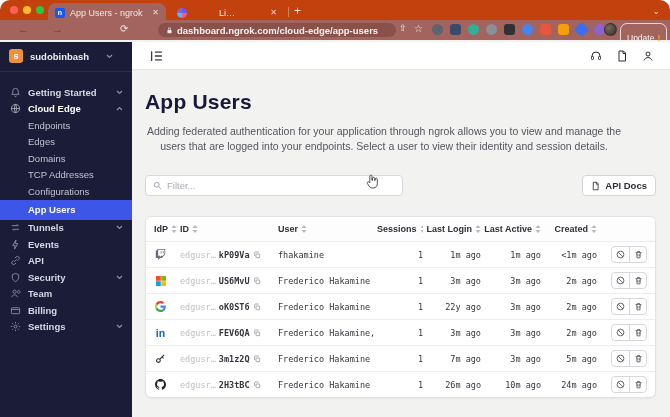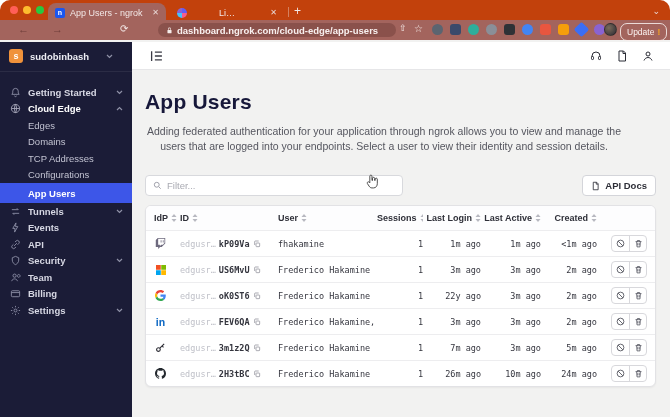--- a/index.html
+++ b/index.html
@@ -24,21 +24,21 @@
 
   .toolbar { position:relative; height:20px; background:#a3645d; }
   .tb-ic { position:absolute; top:3px; font-size:11px; color:#6e3c38; }
   .tb-ic.light { color:#f3e7e5; }
   .url-pill { position:absolute; left:158px; top:3px; width:238px; height:14px; background:#8a514b; border-radius:7px; display:flex; align-items:center; gap:4px; padding:0 8px; }
   .url-pill .lock { width:7px; height:7px; flex:0 0 auto; }
   .url-text { color:#f9f1f0; font-size:9.5px; font-weight:bold; white-space:nowrap; overflow:hidden; }
   .ext-row { position:absolute; left:432px; top:4px; display:flex; gap:7px; align-items:center; }
   .ext { width:11px; height:11px; border-radius:50%; }
   .avatar-b { position:absolute; left:604px; top:3px; width:13px; height:13px; border-radius:50%; background:radial-gradient(circle at 35% 35%, #7a6a5a, #2c2a33); border:1px solid rgba(0,0,0,.3); }
-  .update-pill { position:absolute; left:620px; top:3px; height:14px; border:1px solid rgba(248,238,236,.85); border-radius:7px; display:flex; align-items:center; gap:3px; padding:8px 6px; color:#fcf4f3; font-size:8.5px; }
+  .update-pill { position:absolute; left:620px; top:3px; height:14px; border:1px solid rgba(248,238,236,.85); border-radius:7px; display:flex; align-items:center; gap:3px; padding:14px 6px; color:#fcf4f3; font-size:8.5px; }
   .update-pill .excl { color:#f5a623; font-weight:bold; }
 
   
   .sidebar { position:absolute; left:0; top:42px; width:132px; bottom:0; background:#1b1c37; color:#c9cada; }
   .account { display:flex; align-items:center; gap:7px; padding:7px 10px 8px 9px; border-bottom:1px solid rgba(255,255,255,.07); }
   .acct-logo { width:14px; height:14px; background:#f0923b; border-radius:3px; color:#fff; font-weight:bold; font-size:9px; display:flex; align-items:center; justify-content:center; }
   .acct-name { font-size:9.5px; font-weight:bold; color:#ecedf4; flex:1; }
   .nav { padding-top:12px; }
   .nav-item { position:relative; display:flex; align-items:center; height:16.5px; padding-left:10px; gap:7px; font-size:9.5px; cursor:default; }
   .nav-item .lbl { flex:1; }
@@ -55,21 +55,21 @@
   .mt-right { position:absolute; right:16px; top:8px; display:flex; gap:14px; }
   .content { padding:12px 14px 0 13px; }
   h1 { font-size:21px; font-weight:bold; color:#17183a; letter-spacing:.2px; margin:8px 0 10px; }
   .desc { font-size:10.5px; line-height:1.45; color:#55565f; max-width:478px;text-align:center; }
   .controls { display:flex; justify-content:space-between; align-items:center; margin-top:21px; }
   .filter { display:flex; align-items:center; gap:5px; width:258px; height:21px; background:#fff; border:1px solid #d8d9dd; border-radius:4px; padding:0 7px; }
   .filter input { border:none; outline:none; flex:1; font-size:9.5px; color:#44454e; background:transparent; font-family:"Liberation Sans",sans-serif; }
   .filter input::placeholder { color:#a9aab2; }
   .api-docs { display:flex; align-items:center; gap:5px; height:21px; background:#fff; border:1px solid #d4d5da; border-radius:4px; padding:0 8px; font-size:9.5px; font-weight:bold; color:#2e2f38; }
 
-  .card { margin-top:9px; background:#fff; border:1px solid #e2e2e5; border-radius:6px; box-shadow:0 1px 2px rgba(0,0,0,.05); overflow:hidden; }
+  .card { margin-top:20px; background:#fff; border:1px solid #e2e2e5; border-radius:6px; box-shadow:0 1px 2px rgba(0,0,0,.05); overflow:hidden; }
   .trow { display:grid; grid-template-columns:26px 98px 1fr 46px 58px 60px 56px 50px; align-items:center; padding:0 8px; height:26px; }
   .thead { height:24px; background:#fdfdfe; }
   .thead .hcell { display:flex; align-items:center; gap:3px; font-size:9px; font-weight:bold; color:#2f3039; }
   .hcell.num { justify-content:flex-end; }
   .tbody .trow { border-top:1px solid #ededef; }
   .cell { font-family:"DejaVu Sans Mono",monospace; font-size:8.5px; color:#34353e; white-space:nowrap; overflow:hidden; }
   .cell.num { text-align:right; }
   .idcell { display:flex; align-items:center; gap:3px; }
   .id-pre { color:#bfc0c8; font-family:"DejaVu Sans Mono",monospace; font-size:8.5px; }
   .id-suf { font-family:"DejaVu Sans Mono",monospace; font-size:8.5px; font-weight:bold; color:#34353e; }
@@ -162,20 +162,23 @@
         <svg class="nav-ic" viewBox="0 0 24 24" fill="none" stroke="#c9cada" stroke-width="1.8">
             <circle cx="12" cy="12" r="9"></circle>
             <path d="M3 12h18M12 3c3 3 3 15 0 18M12 3c-3 3-3 15 0 18"></path>
           </svg>
         <span class="lbl">Cloud Edge</span>
         <svg class="nav-chev" width="7" height="5" style="transform:rotate(180deg)">
             <polyline points="1,1 3.5,3.5 6,1" fill="none" stroke="#8e90a6" stroke-width="1.2"></polyline>
           </svg>
       </div>
       <div class="nav-item sub">
+          <span class="lbl">Endpoints</span>
+        </div>
+      <div class="nav-item sub">
           <span class="lbl">Edges</span>
         </div>
       <div class="nav-item sub">
           <span class="lbl">Domains</span>
         </div>
       <div class="nav-item sub">
           <span class="lbl">TCP Addresses</span>
         </div>
       <div class="nav-item sub">
           <span class="lbl">Configurations</span>

